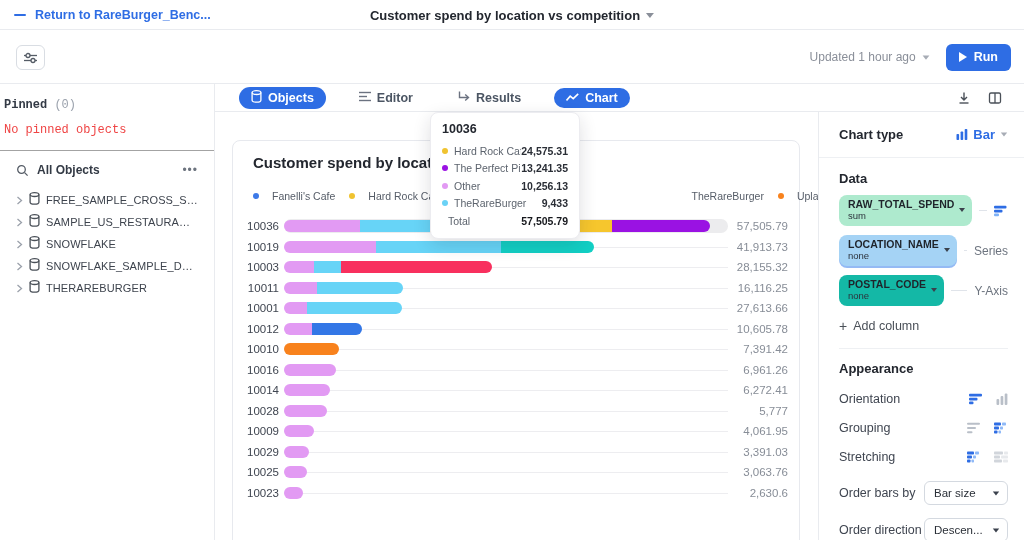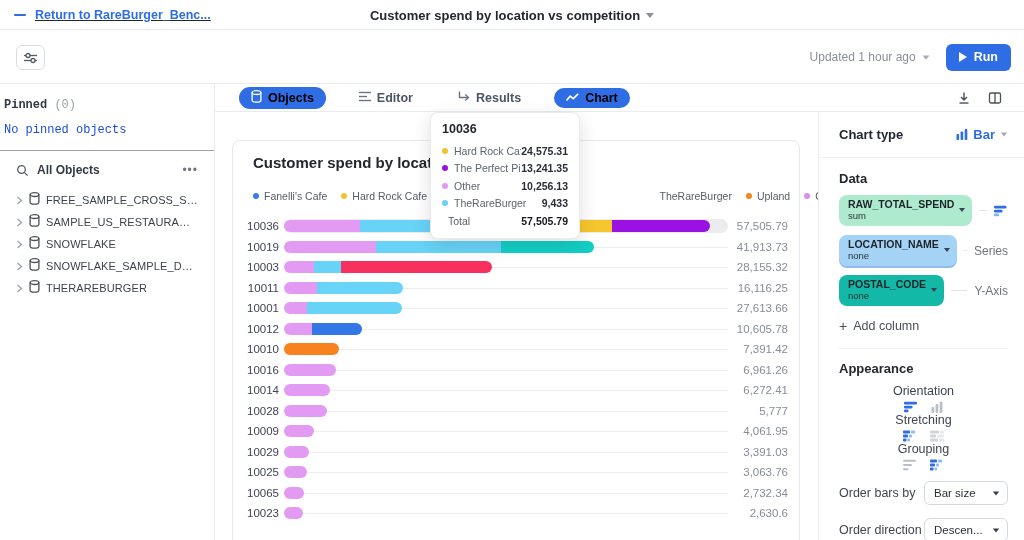--- a/index.html
+++ b/index.html
@@ -3,21 +3,21 @@
 <meta charset="utf-8">
 <style>
   * { margin:0; padding:0; box-sizing:border-box; }
   html,body { width:1024px; height:540px; overflow:hidden; background:#fff;
     font-family:"Liberation Sans","DejaVu Sans",sans-serif; color:#21252d; }
   .abs { position:absolute; }
   #stage { position:relative; width:1024px; height:540px; background:#fff; }
 
   
   #topbar { left:0; top:0; width:1024px; height:30px; border-bottom:1px solid #e9ebef;
-    display:flex; align-items:center; padding:0 14px;text-decoration:underline; }
+    display:flex; align-items:center; padding:0 14px; }
   .back-dash { width:12px; height:2px; background:#2e6de4; border-radius:2px; margin-right:9px; }
   .back-link { color:#2e6de4; font-size:12.5px; font-weight:700; cursor:pointer; }
   .doc-title-wrap { position:absolute; left:50%; top:0; height:30px; transform:translateX(-50%);
     display:flex; align-items:center; gap:6px; }
   .doc-title { font-size:13px; font-weight:700; color:#23272f; white-space:nowrap; }
   .chev-down { width:0; height:0; border-left:4px solid transparent; border-right:4px solid transparent;
     border-top:5px solid #8a8f99; }
 
   
   #toolbar { left:0; top:30px; width:1024px; height:54px; border-bottom:1px solid #e9ebef; }
@@ -31,48 +31,48 @@
   .run-btn { background:#2e6de4; border-radius:6px; height:27px; padding:0 13px;
     display:flex; align-items:center; gap:7px; color:#fff; font-size:12.5px; font-weight:700; cursor:pointer; }
   .run-play { width:0; height:0; border-top:5px solid transparent; border-bottom:5px solid transparent;
     border-left:8px solid #fff; }
 
   
   #sidebar { left:0; top:84px; width:215px; height:456px; border-right:1px solid #e9ebef; background:#fff; }
   .sb-sec1 { padding:14px 4px 13px; border-bottom:1px solid #a3a3a3;font-family:Liberation Mono, monospace; }
   .sb-pinned { font-size:12px; color:#333a45; font-weight:700; }
   .sb-pinned-count { color:#9ba2ad; font-weight:400; }
-  .sb-empty { margin-top:11px; font-size:12px; color:#1d4ed8; }
+  .sb-empty { margin-top:11px; font-size:12px; color:#ef4444; }
   .sb-sec2 { padding:12px 16px 0; }
   .sb-objheader { display:flex; align-items:center; gap:8px; }
   .sb-objheader-label { flex:1; font-size:12px; font-weight:700; color:#333a45; }
   .sb-more { color:#6d747f; font-size:12px; letter-spacing:1px; cursor:pointer; }
   .sb-list { margin-top:12px; }
   .sb-item { height:22px; display:flex; align-items:center; gap:6px; cursor:pointer; }
   .sb-item-name { font-size:11px; color:#3d434d; white-space:nowrap; overflow:hidden;
     text-overflow:ellipsis; letter-spacing:.1px; }
 
   
   #strip { left:215px; top:84px; width:809px; height:28px; border-bottom:1px solid #e9ebef;
     display:flex; align-items:center; padding:0 22px 0 24px; background:#fff; }
   #tabs { display:flex; align-items:center; gap:21px; flex:1; }
   .tab { display:flex; align-items:center; gap:6px; font-size:12.5px; font-weight:700;
     color:#4b5563; cursor:pointer; padding:3px 12px; border-radius:999px; }
-  .tab.active { background:#2e6de4; color:#000000;text-align:right; }
+  .tab.active { background:#2e6de4; color:#ffffff;text-align:right; }
   .strip-icons { display:flex; align-items:center; gap:17px; }
 
   
   #content { left:215px; top:112px; width:603px; height:428px; background:#fff; overflow:hidden; }
   #card { position:absolute; left:17px; top:28px; width:568px; height:440px;
     border:1px solid #e7e9ee; border-radius:8px; background:#fff; }
   .card-title { position:absolute; left:20px; top:13px; font-size:15px; font-weight:700;
     color:#23272f; white-space:nowrap; }
   #legend { position:absolute; left:20px; top:49px; display:flex; align-items:center;
     font-size:10.5px; color:#565d68; white-space:nowrap; }
-  .lg-item { display:flex; align-items:center; gap:5px; margin-right:14px; }
+  .lg-item { display:flex; align-items:center; gap:13px; margin-right:14px; }
   .lg-dot { width:6px; height:6px; border-radius:50%; }
   .lg-gap { margin-left:158px; }
   #crows { position:absolute; left:0; top:75px; right:0; }
   .crow { height:20.5px; display:flex; align-items:center; }
   .clab { width:46px; text-align:right; font-size:11.5px; color:#3f4550; }
   .cplot { position:relative; width:444px; height:14px; margin-left:5px; }
   .cgrid { position:absolute; left:0; right:0; top:7px; height:1px; background:#ededf0; }
   .ctrack { position:absolute; left:0; right:0; top:0; height:14px; border-radius:7px; background:#ececee; }
   .cbar { position:absolute; left:0; top:1px; height:12px; border-radius:6px; overflow:hidden; display:flex; }
   .cseg { height:100%; }
@@ -106,21 +106,21 @@
   .pill-name { font-size:10.5px; font-weight:700; color:#1f242b; line-height:1.25; }
   .pill-agg { font-size:9.5px; color:#2c333d; line-height:1.1; }
   .pill-chev { width:0; height:0; border-left:3.5px solid transparent; border-right:3.5px solid transparent;
     border-top:4.5px solid #3a414c; }
   .pill-line { flex:1; height:1px; background:#e0e4ea; margin:0 7px; }
   .pill-role { font-size:12px; color:#6d747f; flex:none; }
   .addcol { margin-top:13px; display:flex; align-items:center; gap:6px; font-size:12.5px;
     color:#4a5058; cursor:pointer; }
   .addcol-plus { font-size:14px; color:#4a5058; line-height:1; }
   .pn-div { border-top:1px solid #eef0f3; margin-top:15px; }
-  .ap-row { display:flex; align-items:center; height:29px;flex-direction:column; }
+  .ap-row { display:flex; align-items:center; height:29px; }
   .ap-label { flex:1; font-size:12.5px; color:#3f4550; }
   .ap-icons { display:flex; align-items:center; gap:13px; }
   .ap-icons span { display:flex; cursor:pointer; }
   .dd { width:84px; height:24px; border:1px solid #d4d9e0; border-radius:6px; background:#fff;
     display:flex; align-items:center; padding:0 7px 0 9px; cursor:pointer; }
   .dd-val { flex:1; font-size:11.5px; color:#2a2f37; white-space:nowrap; overflow:hidden; }
   .dd .chev-down { border-top-color:#3a414c; transform:scale(.8); }
   .ap-dd-row { display:flex; align-items:center; margin-top:7px; height:30px; }
 </style>
 </head>
@@ -438,30 +438,20 @@
             <div class="clab">10025</div>
             <div class="cplot">
               <div class="cgrid"></div>
               <div class="cbar" style="width: 5.10627%;">
                 <div class="cseg" style="background: rgb(226, 154, 243); width: 100%;"></div>
               </div>
             </div>
             <div class="cval">3,063.76</div>
           </div>
           <div class="crow">
-            <div class="clab">10065</div>
-            <div class="cplot">
-              <div class="cgrid"></div>
-              <div class="cbar" style="width: 4.5539%;">
-                <div class="cseg" style="background: rgb(226, 154, 243); width: 100%;"></div>
-              </div>
-            </div>
-            <div class="cval">2,732.34</div>
-          </div>
-          <div class="crow">
             <div class="clab">10023</div>
             <div class="cplot">
               <div class="cgrid"></div>
               <div class="cbar" style="width: 4.38433%;">
                 <div class="cseg" style="background: rgb(226, 154, 243); width: 100%;"></div>
               </div>
             </div>
             <div class="cval">2,630.6</div>
           </div>
         </div>
@@ -571,20 +561,42 @@
                   <rect x="0" y="0.8" width="13" height="2.7" rx="1" fill="#2e6de4"></rect>
                   <rect x="0" y="4.7" width="8.5" height="2.7" rx="1" fill="#2e6de4"></rect>
                   <rect x="0" y="8.6" width="4.5" height="2.7" rx="1" fill="#2e6de4"></rect>
                 </svg>
               </span>
               <span>
                 <svg width="12" height="12" viewBox="0 0 12 12">
                   <rect x="0.5" y="6" width="2.7" height="6" rx="1" fill="#b9bfc8"></rect>
                   <rect x="4.6" y="3" width="2.7" height="9" rx="1" fill="#b9bfc8"></rect>
                   <rect x="8.7" y="0.5" width="2.7" height="11.5" rx="1" fill="#b9bfc8"></rect>
+                </svg>
+              </span>
+            </span>
+          </div>
+          <div class="ap-row">
+            <span class="ap-label">Grouping</span>
+            <span class="ap-icons">
+              <span>
+                <svg width="14" height="12" viewBox="0 0 14 12">
+                  <rect x="0" y="0.8" width="13" height="2" rx="1" fill="#b9bfc8"></rect>
+                  <rect x="0" y="5" width="9" height="2" rx="1" fill="#b9bfc8"></rect>
+                  <rect x="0" y="9.2" width="5.5" height="2" rx="1" fill="#b9bfc8"></rect>
+                </svg>
+              </span>
+              <span>
+                <svg width="14" height="12" viewBox="0 0 14 12">
+                  <rect x="0" y="0.5" width="7" height="3" rx="0.8" fill="#2e6de4"></rect>
+                  <rect x="8" y="0.5" width="4" height="3" rx="0.8" fill="#8fb9f7"></rect>
+                  <rect x="0" y="4.5" width="5" height="3" rx="0.8" fill="#2e6de4"></rect>
+                  <rect x="6" y="4.5" width="3" height="3" rx="0.8" fill="#8fb9f7"></rect>
+                  <rect x="0" y="8.5" width="3.5" height="3" rx="0.8" fill="#2e6de4"></rect>
+                  <rect x="4.5" y="8.5" width="2.5" height="3" rx="0.8" fill="#8fb9f7"></rect>
                 </svg>
               </span>
             </span>
           </div>
           <div class="ap-row">
             <span class="ap-label">Stretching</span>
             <span class="ap-icons">
               <span>
                 <svg width="14" height="12" viewBox="0 0 14 12">
                   <rect x="0" y="0.5" width="7" height="3" rx="0.8" fill="#2e6de4"></rect>
@@ -600,42 +612,20 @@
                   <rect x="0" y="0.5" width="9" height="3" rx="0.8" fill="#b9bfc8" opacity="0.65"></rect>
                   <rect x="10" y="0.5" width="4" height="3" rx="0.8" fill="#b9bfc8" opacity="0.35"></rect>
                   <rect x="0" y="4.5" width="6" height="3" rx="0.8" fill="#b9bfc8" opacity="0.65"></rect>
                   <rect x="7" y="4.5" width="7" height="3" rx="0.8" fill="#b9bfc8" opacity="0.35"></rect>
                   <rect x="0" y="8.5" width="8" height="3" rx="0.8" fill="#b9bfc8" opacity="0.65"></rect>
                   <rect x="9" y="8.5" width="5" height="3" rx="0.8" fill="#b9bfc8" opacity="0.35"></rect>
                 </svg>
               </span>
             </span>
           </div>
-          <div class="ap-row">
-            <span class="ap-label">Grouping</span>
-            <span class="ap-icons">
-              <span>
-                <svg width="14" height="12" viewBox="0 0 14 12">
-                  <rect x="0" y="0.8" width="13" height="2" rx="1" fill="#b9bfc8"></rect>
-                  <rect x="0" y="5" width="9" height="2" rx="1" fill="#b9bfc8"></rect>
-                  <rect x="0" y="9.2" width="5.5" height="2" rx="1" fill="#b9bfc8"></rect>
-                </svg>
-              </span>
-              <span>
-                <svg width="14" height="12" viewBox="0 0 14 12">
-                  <rect x="0" y="0.5" width="7" height="3" rx="0.8" fill="#2e6de4"></rect>
-                  <rect x="8" y="0.5" width="4" height="3" rx="0.8" fill="#8fb9f7"></rect>
-                  <rect x="0" y="4.5" width="5" height="3" rx="0.8" fill="#2e6de4"></rect>
-                  <rect x="6" y="4.5" width="3" height="3" rx="0.8" fill="#8fb9f7"></rect>
-                  <rect x="0" y="8.5" width="3.5" height="3" rx="0.8" fill="#2e6de4"></rect>
-                  <rect x="4.5" y="8.5" width="2.5" height="3" rx="0.8" fill="#8fb9f7"></rect>
-                </svg>
-              </span>
-            </span>
-          </div>
           <div class="ap-dd-row">
             <span class="ap-label">Order bars by</span>
             <span class="dd">
               <span class="dd-val">Bar size</span>
               <span class="chev-down"></span>
             </span>
           </div>
           <div class="ap-dd-row">
             <span class="ap-label">Order direction</span>
             <span class="dd">

